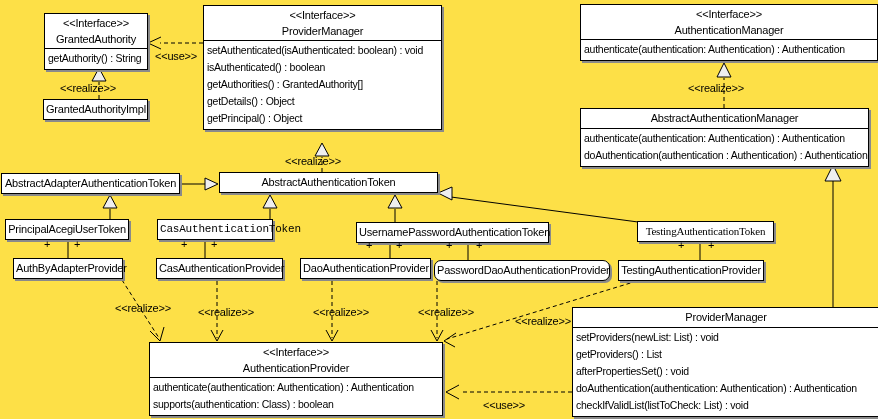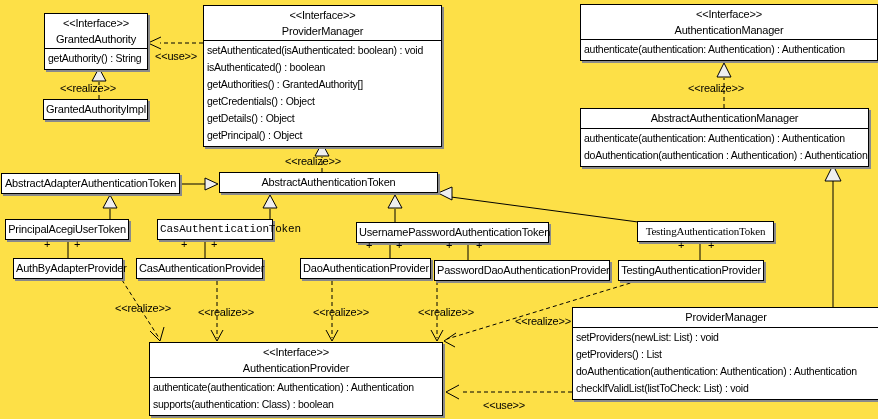--- a/index.html
+++ b/index.html
@@ -135,21 +135,20 @@
 
   <div class="uml-box" style="left:203px;top:5px;width:237px;">
     <div class="title">
       <span class="stereo">&lt;&lt;Interface&gt;&gt;</span>
       <span class="cls-name">ProviderManager</span>
     </div>
     <div class="methods">
       <div>setAuthenticated(isAuthenticated: boolean) : void</div>
       <div>isAuthenticated() : boolean</div>
       <div>getAuthorities() : GrantedAuthority[]</div>
-      <div>getCredentials() : Object</div>
       <div>getDetails() : Object</div>
       <div>getPrincipal() : Object</div>
     </div>
   </div>
 
   <div class="uml-box" style="left:580px;top:4px;width:296px;">
     <div class="title">
       <span class="stereo">&lt;&lt;Interface&gt;&gt;</span>
       <span class="cls-name">AuthenticationManager</span>
     </div>
@@ -203,33 +202,33 @@
       <span class="cls-name">TestingAuthenticationToken</span>
     </div>
   </div>
 
   <div class="uml-box single" style="left:13px;top:258px;width:108px;">
     <div class="title">
       <span class="cls-name">AuthByAdapterProvider</span>
     </div>
   </div>
 
-  <div class="uml-box single" style="left:136px;top:258px;width:125px;">
+  <div class="uml-box single" style="left:156px;top:258px;width:125px;">
     <div class="title">
       <span class="cls-name">CasAuthenticationProvider</span>
     </div>
   </div>
 
   <div class="uml-box single" style="left:300px;top:258px;width:129px;">
     <div class="title">
       <span class="cls-name">DaoAuthenticationProvider</span>
     </div>
   </div>
 
-  <div class="uml-box single" style="left:434px;top:260px;width:174px;">
+  <div class="uml-box single" style="left:434px;top:260px;width:174px;border-radius:7px;">
     <div class="title">
       <span class="cls-name">PasswordDaoAuthenticationProvider</span>
     </div>
   </div>
 
   <div class="uml-box single" style="left:618px;top:260px;width:144px;">
     <div class="title">
       <span class="cls-name">TestingAuthenticationProvider</span>
     </div>
   </div>
@@ -245,20 +244,21 @@
     </div>
   </div>
 
   <div class="uml-box single" style="left:572px;top:307px;width:306px;">
     <div class="title">
       <span class="cls-name">ProviderManager</span>
     </div>
     <div class="methods">
       <div>setProviders(newList: List) : void</div>
       <div>getProviders() : List</div>
+      <div>afterPropertiesSet() : void</div>
       <div>doAuthentication(authentication: Authentication) : Authentication</div>
       <div>checkIfValidList(listToCheck: List) : void</div>
     </div>
   </div>
 
   <div class="edge-label" style="left:155px;top:50px;">&lt;&lt;use&gt;&gt;</div>
   <div class="edge-label" style="left:60px;top:82px;">&lt;&lt;realize&gt;&gt;</div>
   <div class="edge-label" style="left:688px;top:82px;">&lt;&lt;realize&gt;&gt;</div>
   <div class="edge-label" style="left:285px;top:155px;">&lt;&lt;realize&gt;&gt;</div>
   <div class="edge-label" style="left:115px;top:302px;">&lt;&lt;realize&gt;&gt;</div>

